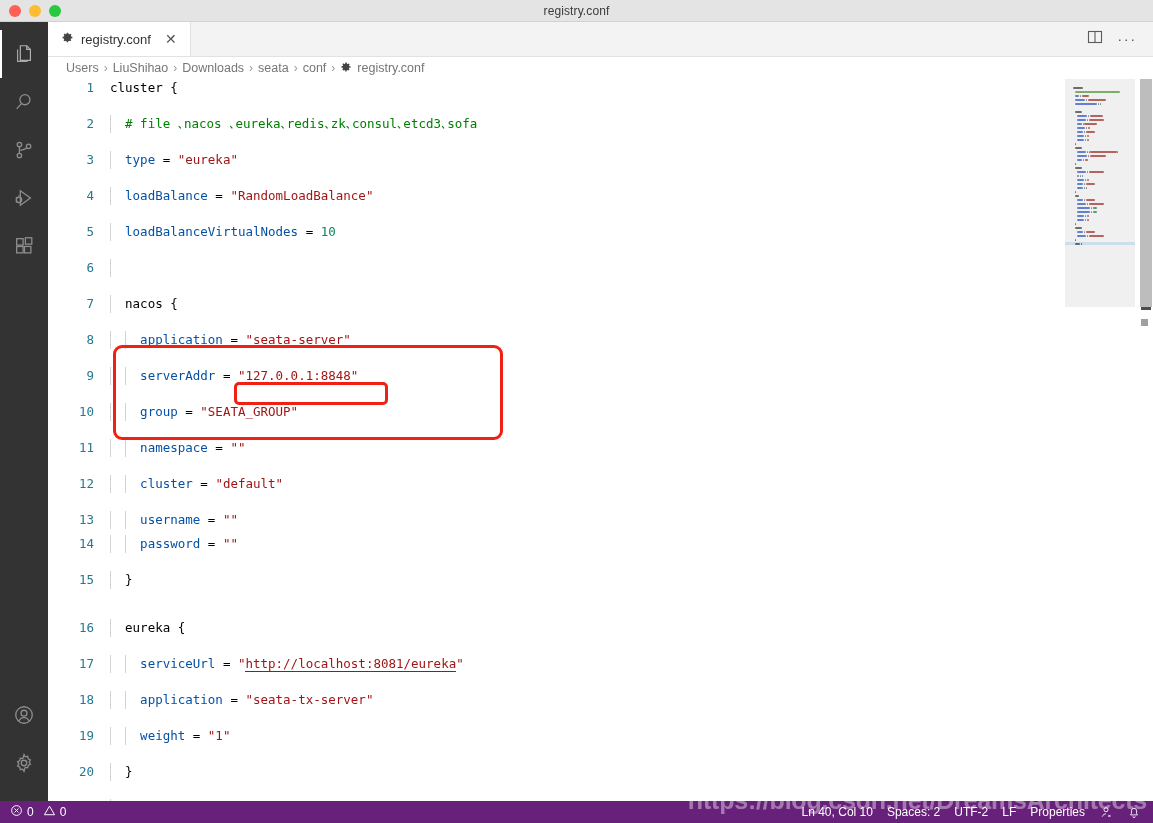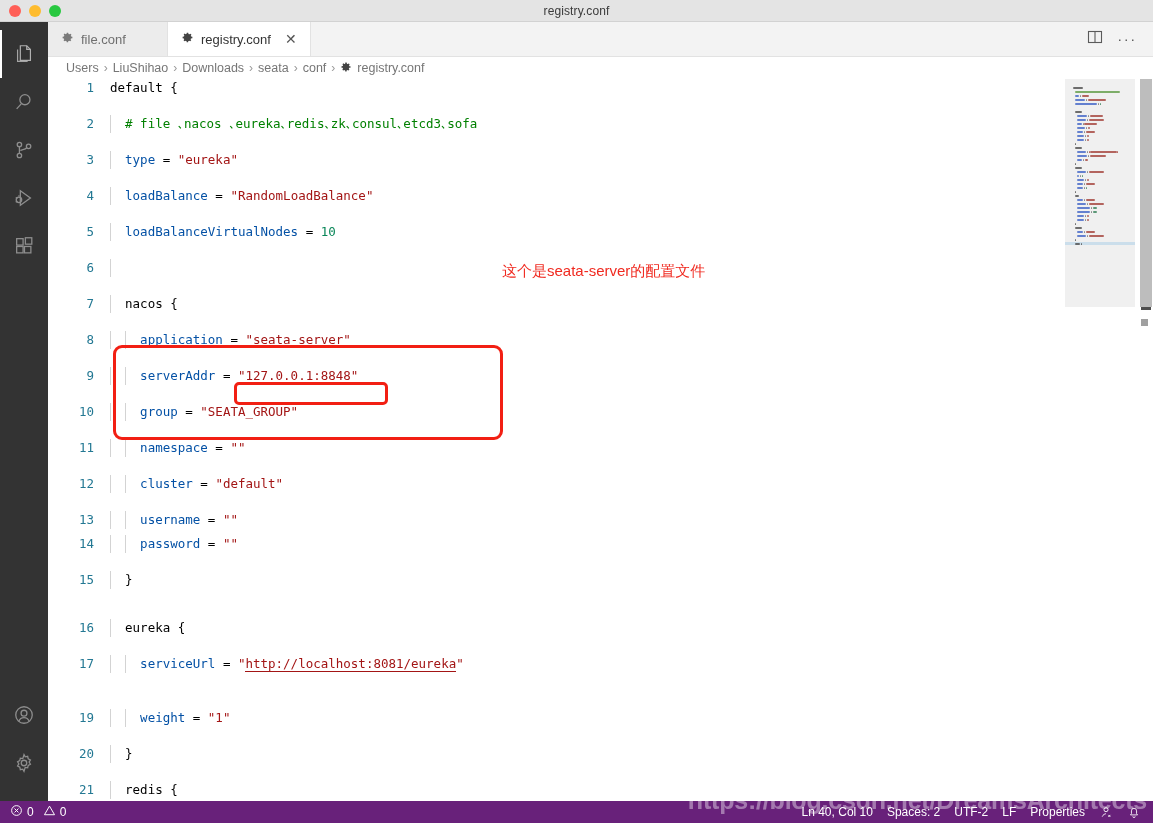--- a/index.html
+++ b/index.html
@@ -285,29 +285,20 @@
           <svg width="22" height="22" viewBox="0 0 24 24" fill="none" stroke="#8e8e8e" stroke-width="1.4">
             <circle cx="12" cy="12" r="3"></circle>
             <path d="M12 2.8l1.3 2.4 2.7-.5.6 2.7 2.4 1.3-1.4 2.3 1.4 2.3-2.4 1.3-.6 2.7-2.7-.5L12 21.2l-1.3-2.4-2.7.5-.6-2.7-2.4-1.3 1.4-2.3-1.4-2.3 2.4-1.3.6-2.7 2.7.5z"></path>
           </svg>
         </span>
       </div>
     </div>
   </div>
 
   <div class="tabbar">
-    <div class="tab">
-      <span class="gear">
-        <svg width="13" height="13" viewBox="0 0 24 24" fill="#7a7a7a">
-          <path d="M12 8.4A3.6 3.6 0 1 0 12 15.6 3.6 3.6 0 0 0 12 8.4zm0 5.6a2 2 0 1 1 0-4 2 2 0 0 1 0 4z"></path>
-          <path d="M21 13.3v-2.6l-2.3-.4a6.9 6.9 0 0 0-.7-1.7l1.3-1.9-1.8-1.8-1.9 1.3a6.9 6.9 0 0 0-1.7-.7L13.3 3h-2.6l-.4 2.3a6.9 6.9 0 0 0-1.7.7L6.7 4.7 4.9 6.5l1.3 1.9a6.9 6.9 0 0 0-.7 1.7L3 10.7v2.6l2.3.4c.2.6.4 1.2.7 1.7l-1.3 1.9 1.8 1.8 1.9-1.3c.5.3 1.1.6 1.7.7l.4 2.3h2.6l.4-2.3c.6-.2 1.2-.4 1.7-.7l1.9 1.3 1.8-1.8-1.3-1.9c.3-.5.6-1.1.7-1.7l2.3-.4z"></path>
-        </svg>
-      </span>
-      <span>file.conf</span>
-    </div>
     <div class="tab active">
       <span class="gear">
         <svg width="13" height="13" viewBox="0 0 24 24" fill="#444444">
           <path d="M12 8.4A3.6 3.6 0 1 0 12 15.6 3.6 3.6 0 0 0 12 8.4zm0 5.6a2 2 0 1 1 0-4 2 2 0 0 1 0 4z"></path>
           <path d="M21 13.3v-2.6l-2.3-.4a6.9 6.9 0 0 0-.7-1.7l1.3-1.9-1.8-1.8-1.9 1.3a6.9 6.9 0 0 0-1.7-.7L13.3 3h-2.6l-.4 2.3a6.9 6.9 0 0 0-1.7.7L6.7 4.7 4.9 6.5l1.3 1.9a6.9 6.9 0 0 0-.7 1.7L3 10.7v2.6l2.3.4c.2.6.4 1.2.7 1.7l-1.3 1.9 1.8 1.8 1.9-1.3c.5.3 1.1.6 1.7.7l.4 2.3h2.6l.4-2.3c.6-.2 1.2-.4 1.7-.7l1.9 1.3 1.8-1.8-1.3-1.9c.3-.5.6-1.1.7-1.7l2.3-.4z"></path>
         </svg>
       </span>
       <span>registry.conf</span>
       <span class="tab-close">✕</span>
     </div>
@@ -354,43 +345,43 @@
           <path d="M21 13.3v-2.6l-2.3-.4a6.9 6.9 0 0 0-.7-1.7l1.3-1.9-1.8-1.8-1.9 1.3a6.9 6.9 0 0 0-1.7-.7L13.3 3h-2.6l-.4 2.3a6.9 6.9 0 0 0-1.7.7L6.7 4.7 4.9 6.5l1.3 1.9a6.9 6.9 0 0 0-.7 1.7L3 10.7v2.6l2.3.4c.2.6.4 1.2.7 1.7l-1.3 1.9 1.8 1.8 1.9-1.3c.5.3 1.1.6 1.7.7l.4 2.3h2.6l.4-2.3c.6-.2 1.2-.4 1.7-.7l1.9 1.3 1.8-1.8-1.3-1.9c.3-.5.6-1.1.7-1.7l2.3-.4z"></path>
         </svg>
       </span>
       <span>registry.conf</span>
     </span>
   </div>
 
   <div class="editor">
 
     <div class="code-surface" id="code-surface">
-        <div class="line" style="top: 0px;"><span class="lnum">1</span><span class="ltext"><span class="t-plain">default {</span></span></div>
+        <div class="line" style="top: 0px;"><span class="lnum">1</span><span class="ltext"><span class="t-plain">cluster {</span></span></div>
         <div class="line" style="top: 18px;"><span class="lnum">2</span><span class="guide" style="left: 62px;"></span><span class="ltext"><span class="t-cmt">  # file ､nacos ､eureka､redis､zk､consul､etcd3､sofa</span></span></div>
         <div class="line" style="top: 36px;"><span class="lnum">3</span><span class="guide" style="left: 62px;"></span><span class="ltext"><span class="t-key">  type</span><span class="t-op"> = </span><span class="t-str">"eureka"</span></span></div>
         <div class="line" style="top: 54px;"><span class="lnum">4</span><span class="guide" style="left: 62px;"></span><span class="ltext"><span class="t-key">  loadBalance</span><span class="t-op"> = </span><span class="t-str">"RandomLoadBalance"</span></span></div>
         <div class="line" style="top: 72px;"><span class="lnum">5</span><span class="guide" style="left: 62px;"></span><span class="ltext"><span class="t-key">  loadBalanceVirtualNodes</span><span class="t-op"> = </span><span class="t-num">10</span></span></div>
         <div class="line" style="top: 90px;"><span class="lnum">6</span><span class="guide" style="left: 62px;"></span><span class="ltext"></span></div>
         <div class="line" style="top: 108px;"><span class="lnum">7</span><span class="guide" style="left: 62px;"></span><span class="ltext"><span class="t-plain">  nacos {</span></span></div>
         <div class="line" style="top: 126px;"><span class="lnum">8</span><span class="guide" style="left: 62px;"></span><span class="guide" style="left: 77.06px;"></span><span class="ltext"><span class="t-key">    application</span><span class="t-op"> = </span><span class="t-str">"seata-server"</span></span></div>
         <div class="line" style="top: 144px;"><span class="lnum">9</span><span class="guide" style="left: 62px;"></span><span class="guide" style="left: 77.06px;"></span><span class="ltext"><span class="t-key">    serverAddr</span><span class="t-op"> = </span><span class="t-str">"127.0.0.1:8848"</span></span></div>
         <div class="line" style="top: 162px;"><span class="lnum">10</span><span class="guide" style="left: 62px;"></span><span class="guide" style="left: 77.06px;"></span><span class="ltext"><span class="t-key">    group</span><span class="t-op"> = </span><span class="t-str">"SEATA_GROUP"</span></span></div>
         <div class="line" style="top: 180px;"><span class="lnum">11</span><span class="guide" style="left: 62px;"></span><span class="guide" style="left: 77.06px;"></span><span class="ltext"><span class="t-key">    namespace</span><span class="t-op"> = </span><span class="t-str">""</span></span></div>
         <div class="line" style="top: 198px;"><span class="lnum">12</span><span class="guide" style="left: 62px;"></span><span class="guide" style="left: 77.06px;"></span><span class="ltext"><span class="t-key">    cluster</span><span class="t-op"> = </span><span class="t-str">"default"</span></span></div>
         <div class="line" style="top: 216px;"><span class="lnum">13</span><span class="guide" style="left: 62px;"></span><span class="guide" style="left: 77.06px;"></span><span class="ltext"><span class="t-key">    username</span><span class="t-op"> = </span><span class="t-str">""</span></span></div>
         <div class="line" style="top: 222px;"><span class="lnum">14</span><span class="guide" style="left: 62px;"></span><span class="guide" style="left: 77.06px;"></span><span class="ltext"><span class="t-key">    password</span><span class="t-op"> = </span><span class="t-str">""</span></span></div>
         <div class="line" style="top: 240px;"><span class="lnum">15</span><span class="guide" style="left: 62px;"></span><span class="ltext"><span class="t-plain">  }</span></span></div>
         <div class="line" style="top: 270px;"><span class="lnum">16</span><span class="guide" style="left: 62px;"></span><span class="ltext"><span class="t-plain">  eureka {</span></span></div>
         <div class="line" style="top: 288px;"><span class="lnum">17</span><span class="guide" style="left: 62px;"></span><span class="guide" style="left: 77.06px;"></span><span class="ltext"><span class="t-key">    serviceUrl</span><span class="t-op"> = </span><span class="t-str">"</span><span class="t-link">http://localhost:8081/eureka</span><span class="t-str">"</span></span></div>
+        <div class="line" style="top: 306px;"><span class="lnum">18</span><span class="guide" style="left: 62px;"></span><span class="guide" style="left: 77.06px;"></span><span class="ltext"><span class="t-key">    application</span><span class="t-op"> = </span><span class="t-str">"seata-tx-server"</span></span></div>
         <div class="line" style="top: 324px;"><span class="lnum">19</span><span class="guide" style="left: 62px;"></span><span class="guide" style="left: 77.06px;"></span><span class="ltext"><span class="t-key">    weight</span><span class="t-op"> = </span><span class="t-str">"1"</span></span></div>
         <div class="line" style="top: 342px;"><span class="lnum">20</span><span class="guide" style="left: 62px;"></span><span class="ltext"><span class="t-plain">  }</span></span></div>
         <div class="line" style="top: 360px;"><span class="lnum">21</span><span class="guide" style="left: 62px;"></span><span class="ltext"><span class="t-plain">  redis {</span></span></div>
       </div>
 
-    <div class="anno-text" style="left:454px; top:183px;">这个是seata-server的配置文件</div>
 
     <div class="anno-box" style="left:65px; top:266px; width:390px; height:95px;"></div>
 
     <div class="anno-box inner" style="left:186px; top:303px; width:154px; height:23px;"></div>
 
     <div class="minimap" id="minimap">
         <div class="mm-line" style="left: 8px; top: 8px; width: 9.5px; background: rgb(85, 85, 85); opacity: 0.82;"></div>
         <div class="mm-line" style="left: 9.9px; top: 12px; width: 45.6px; background: rgb(106, 168, 79); opacity: 0.82;"></div>
         <div class="mm-line" style="left: 9.9px; top: 16px; width: 3.8px; background: rgb(74, 111, 212); opacity: 0.82;"></div>
         <div class="mm-line" style="left: 14.65px; top: 16px; width: 1px; background: rgb(119, 119, 119); opacity: 0.82;"></div>

